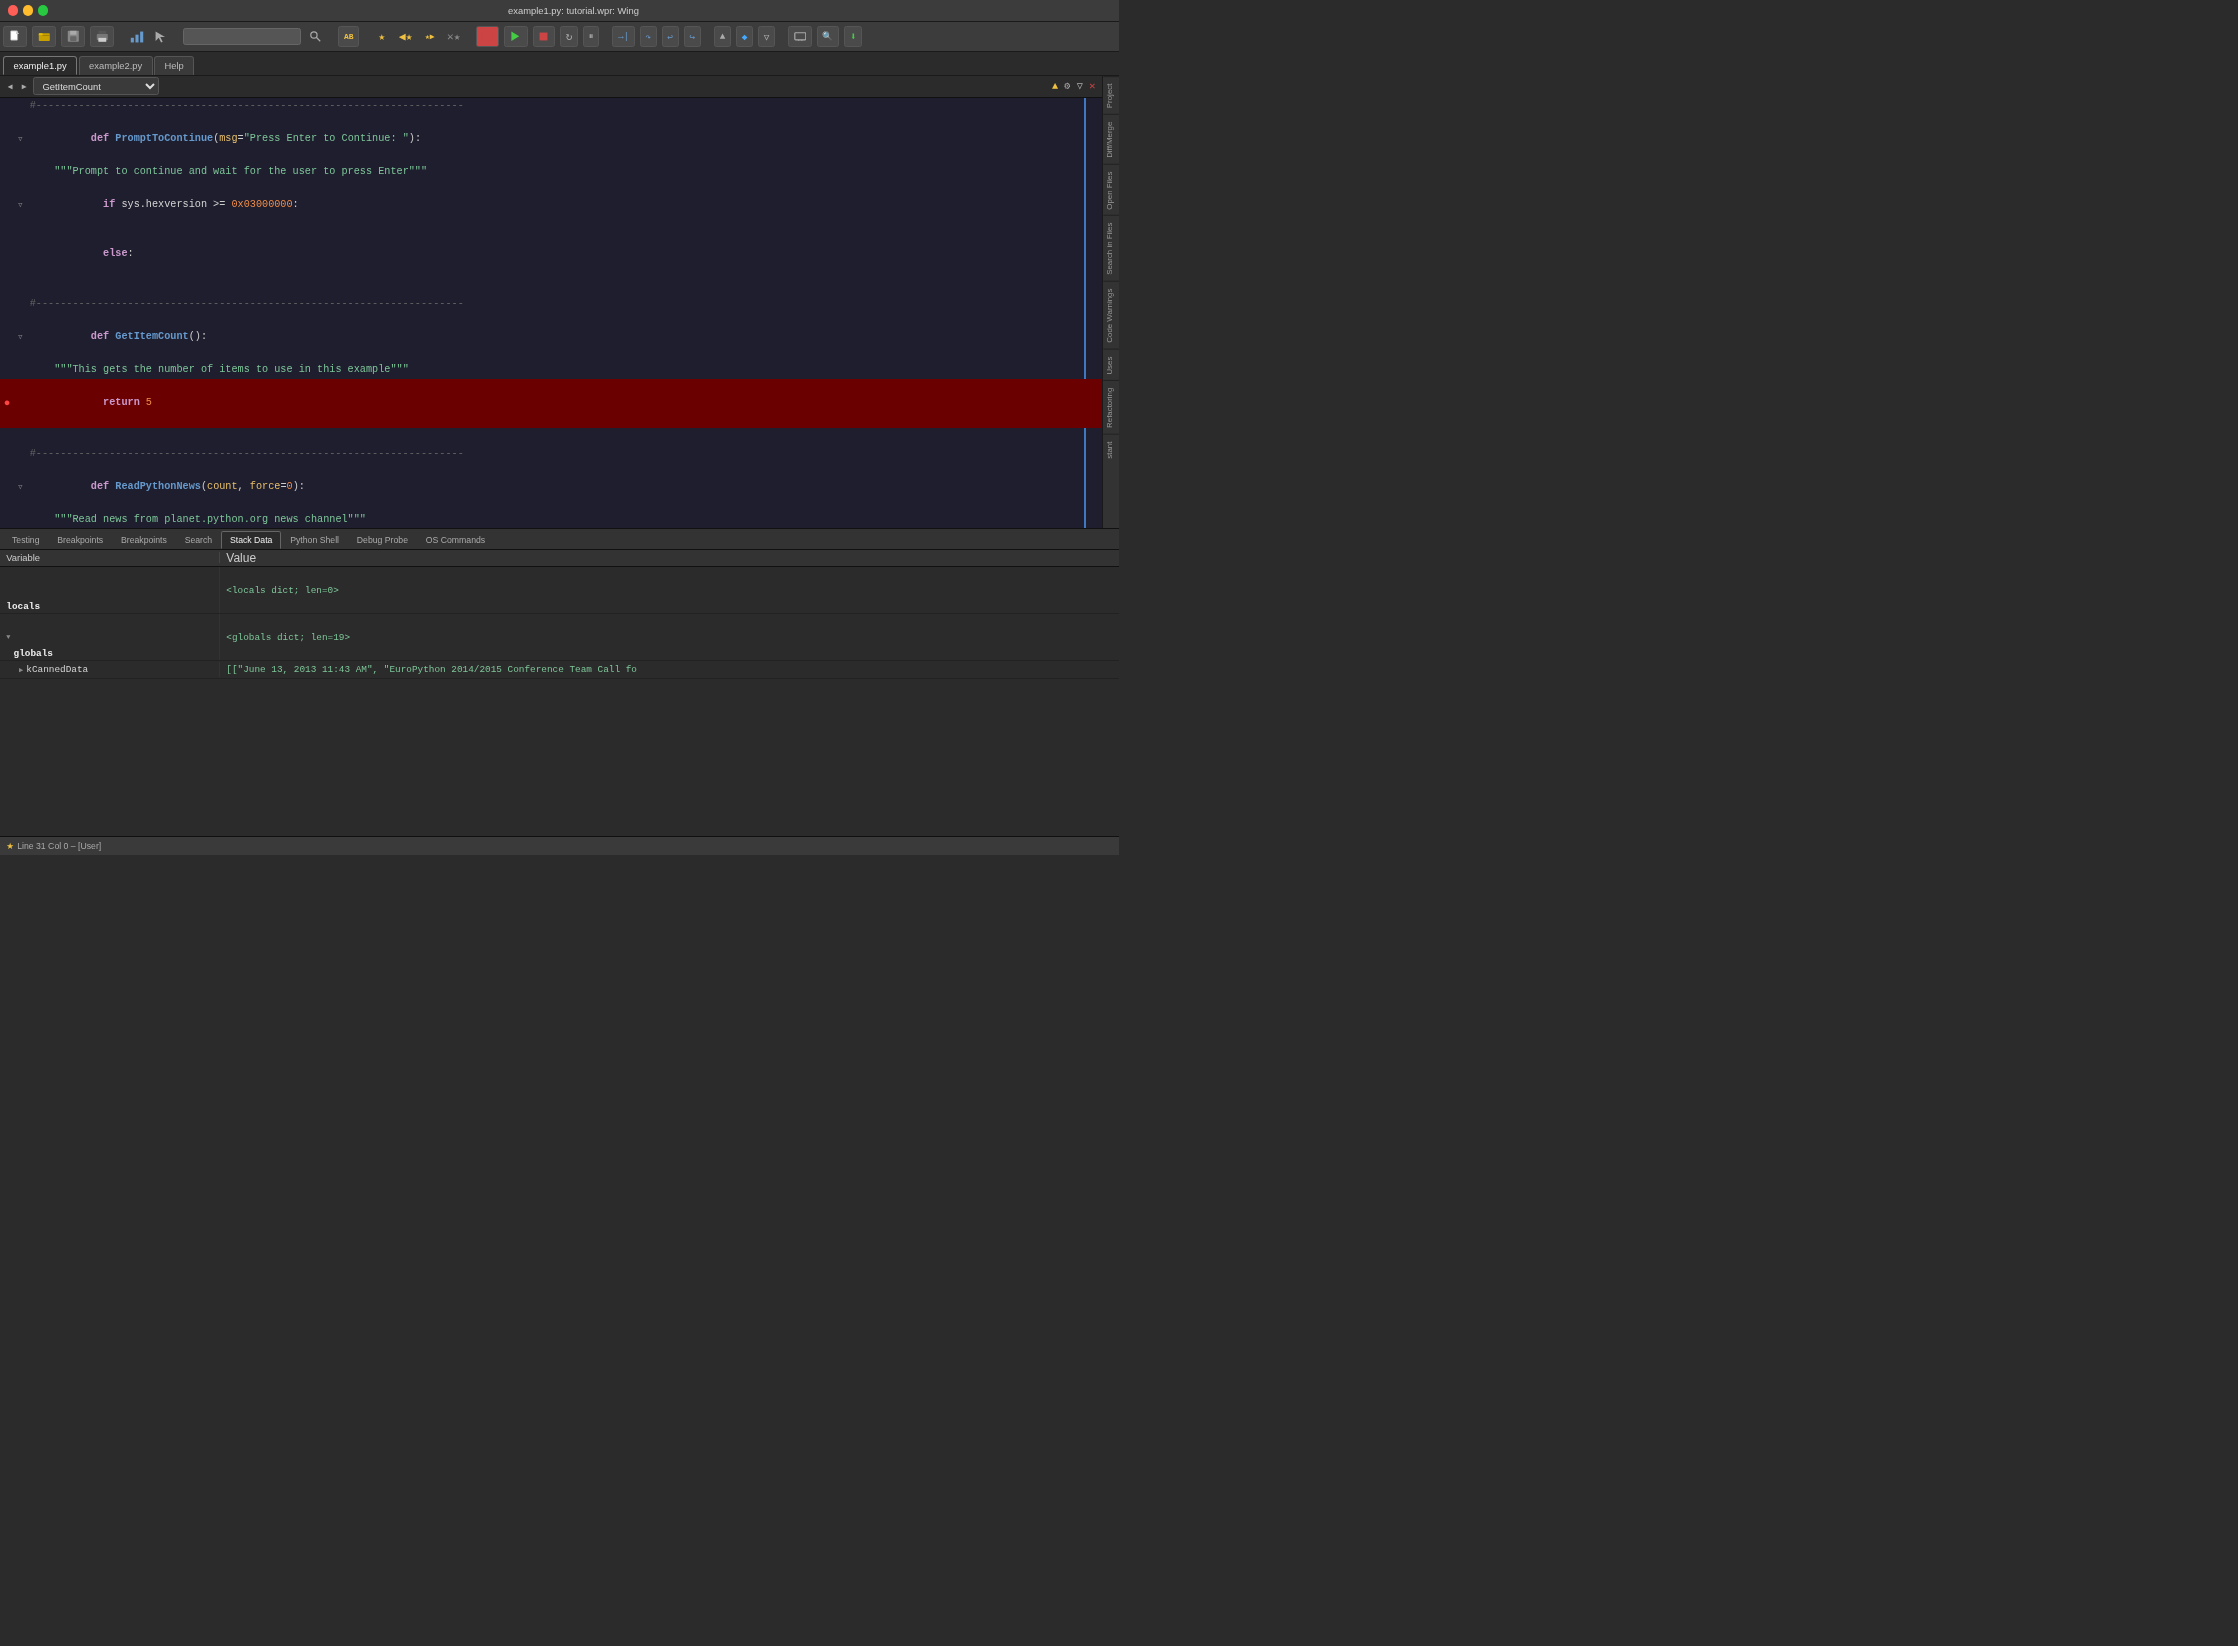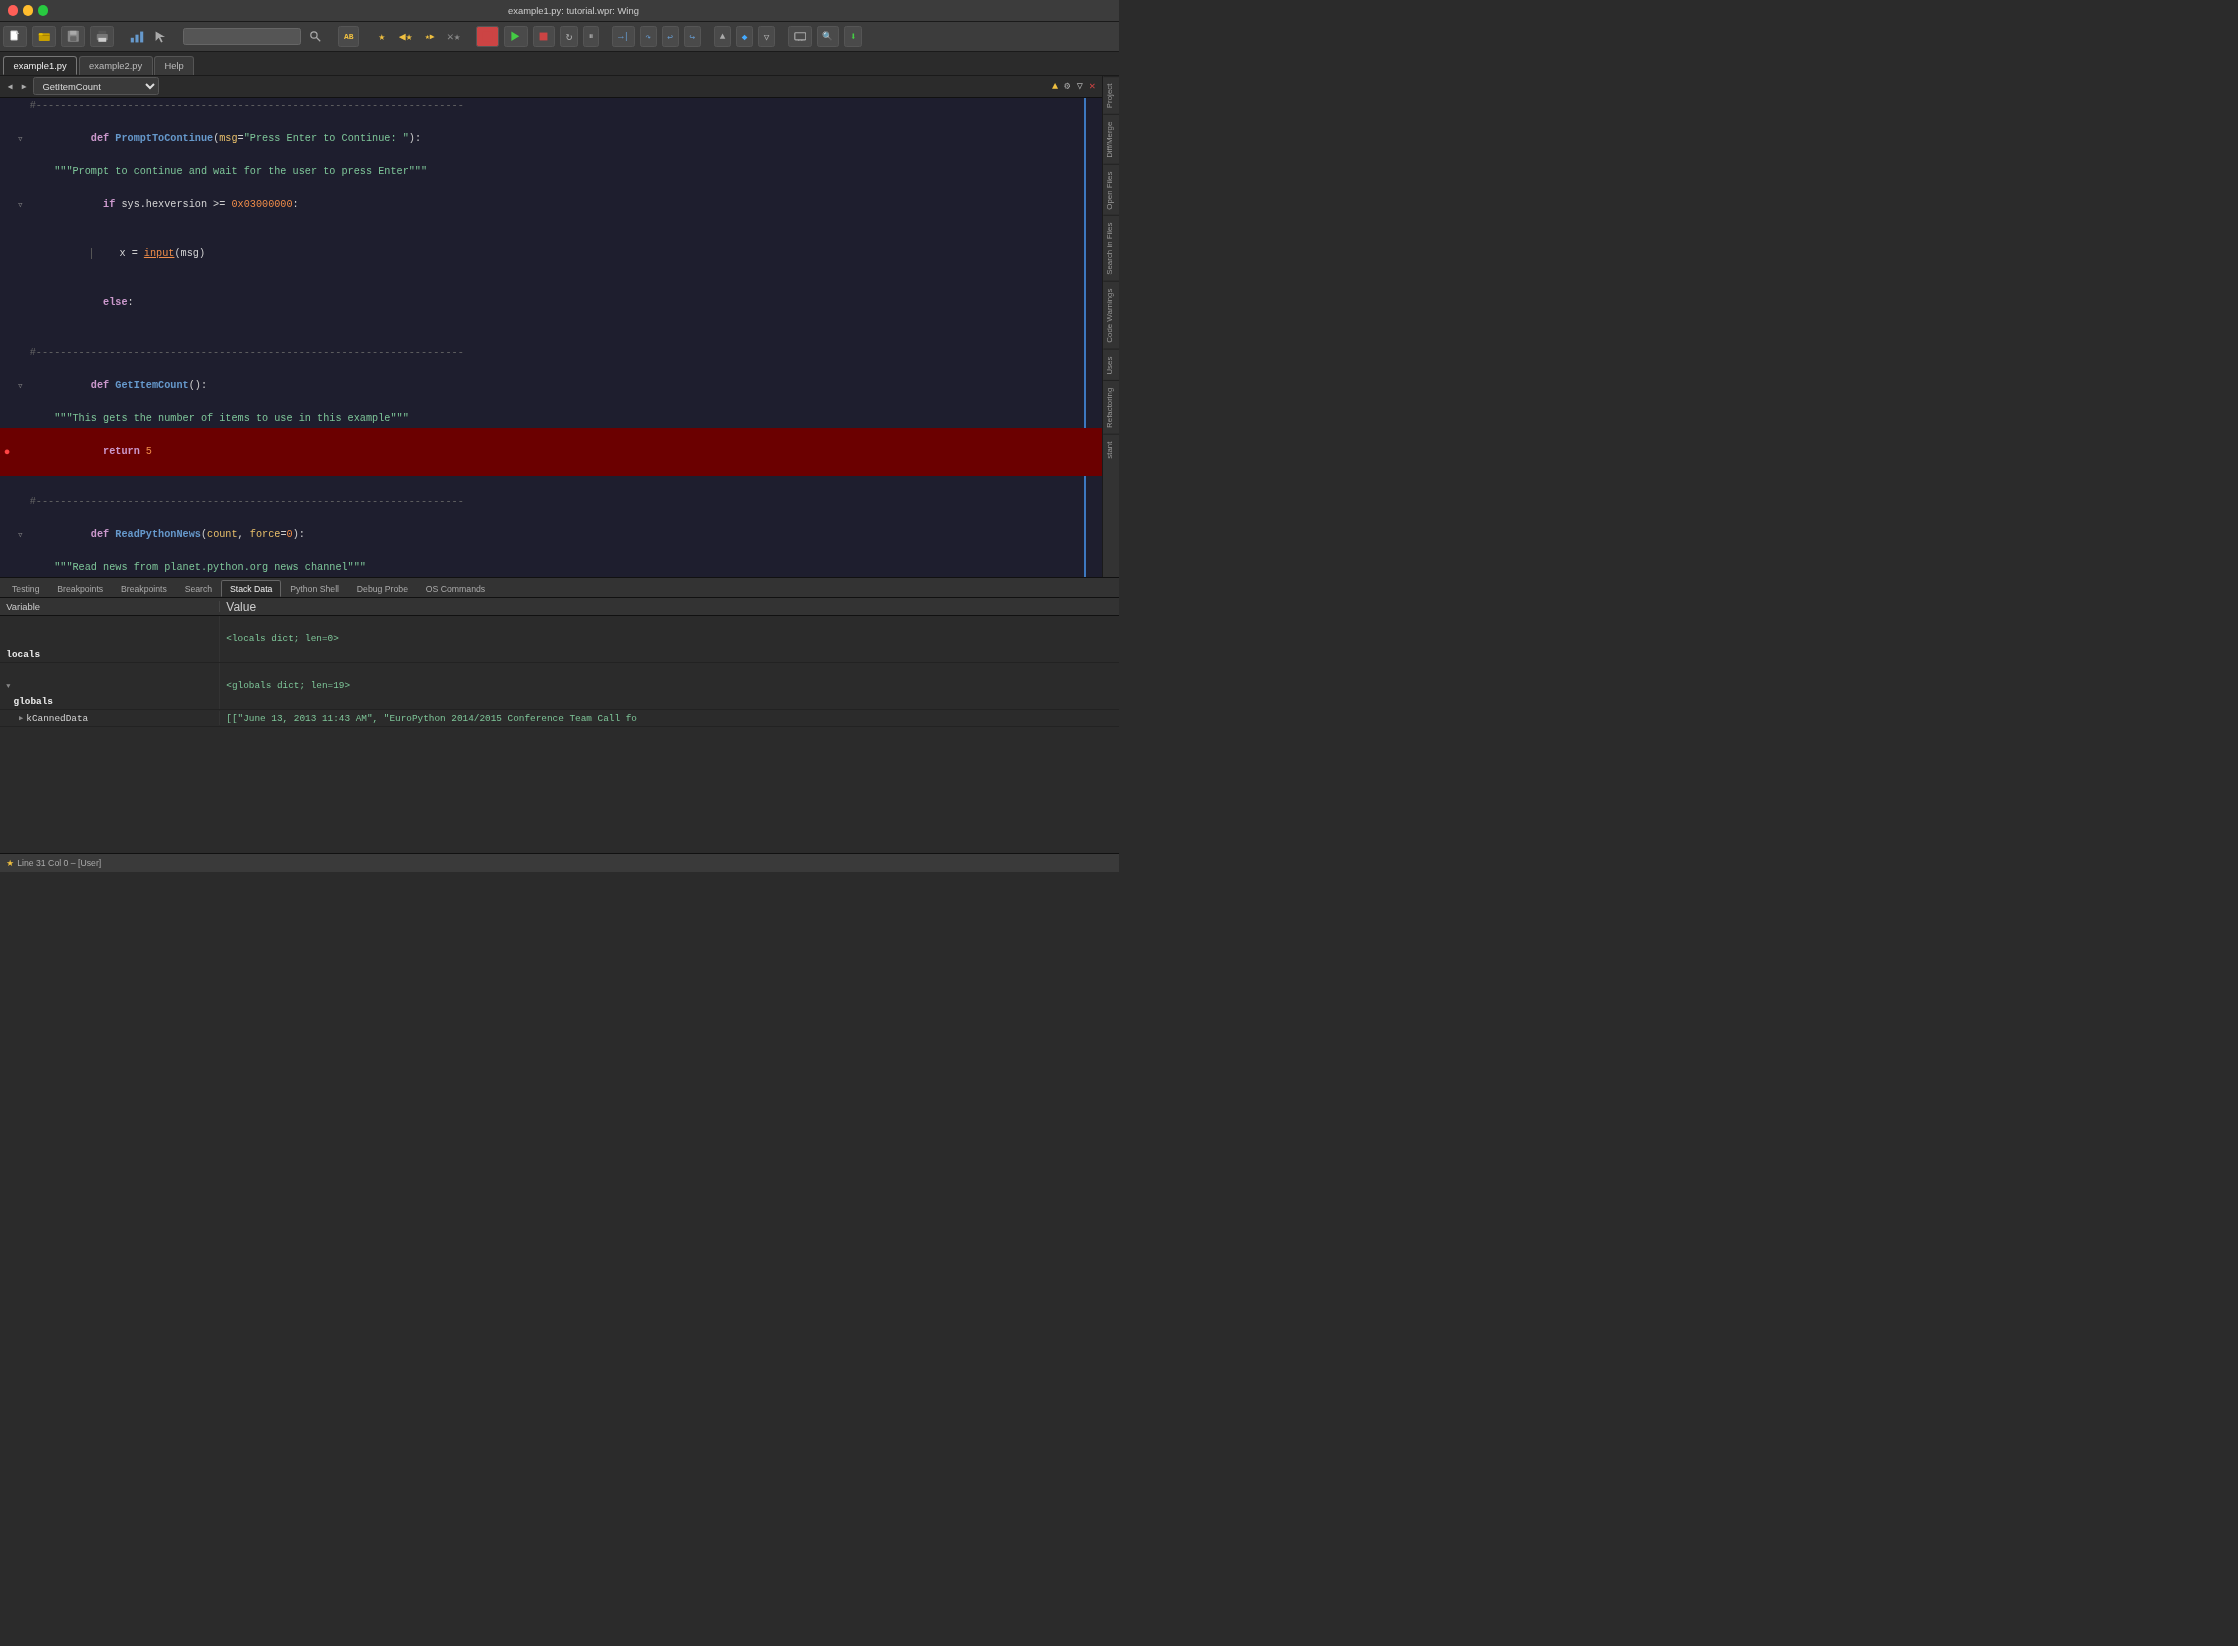--- a/index.html
+++ b/index.html
@@ -262,21 +262,21 @@
       padding: 6.3px 1.6px;
       cursor: pointer;
       white-space: nowrap;
       border-bottom: 0.8px solid #222;
       width: 100%;
       text-align: center;
     }
 
     
     #bottom-panel {
-      height: 276px;
+      height: 308px;
       background: #2b2b2b;
       border-top: 1.6px solid #111;
       display: flex;
       flex-direction: column;
     }
     #bottom-tabs {
       background: #333;
       height: 20.5px;
       display: flex;
       align-items: flex-end;
@@ -598,27 +598,20 @@
       <div class="code-line">
         <div class="line-gutter"></div>
         <div class="code-indent">
             <span class="fold-arrow">▽</span>
           </div>
         <div class="code-text">
           <span style="color:#888;">  </span><span class="kw-if">if </span><span class="var">sys.hexversion </span><span class="operator">&gt;= </span><span class="number">0x03000000</span><span class="operator">:</span>
         </div>
       </div>
 
-      <div class="code-line">
-        <div class="line-gutter"></div>
-        <div class="code-indent"></div>
-        <div class="code-text">
-          <span style="border-left: 1.6px solid #555; padding-left:3.1px;">    </span><span class="var">x </span><span class="operator">= </span><span class="fn-call">input</span><span class="paren">(</span><span class="var">msg</span><span class="paren">)</span>
-        </div>
-      </div>
 
       <div class="code-line">
         <div class="line-gutter"></div>
         <div class="code-indent"></div>
         <div class="code-text">
           <span style="color:#888;">  </span><span class="kw-else">else</span><span class="operator">:</span>
         </div>
       </div>
 
 

